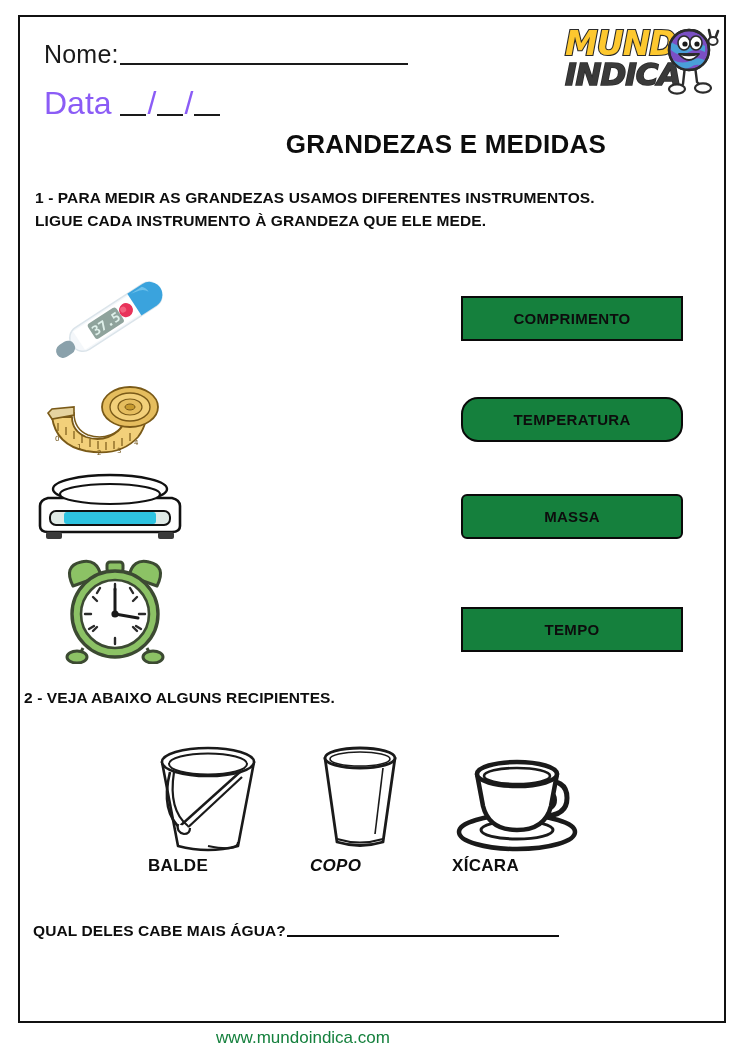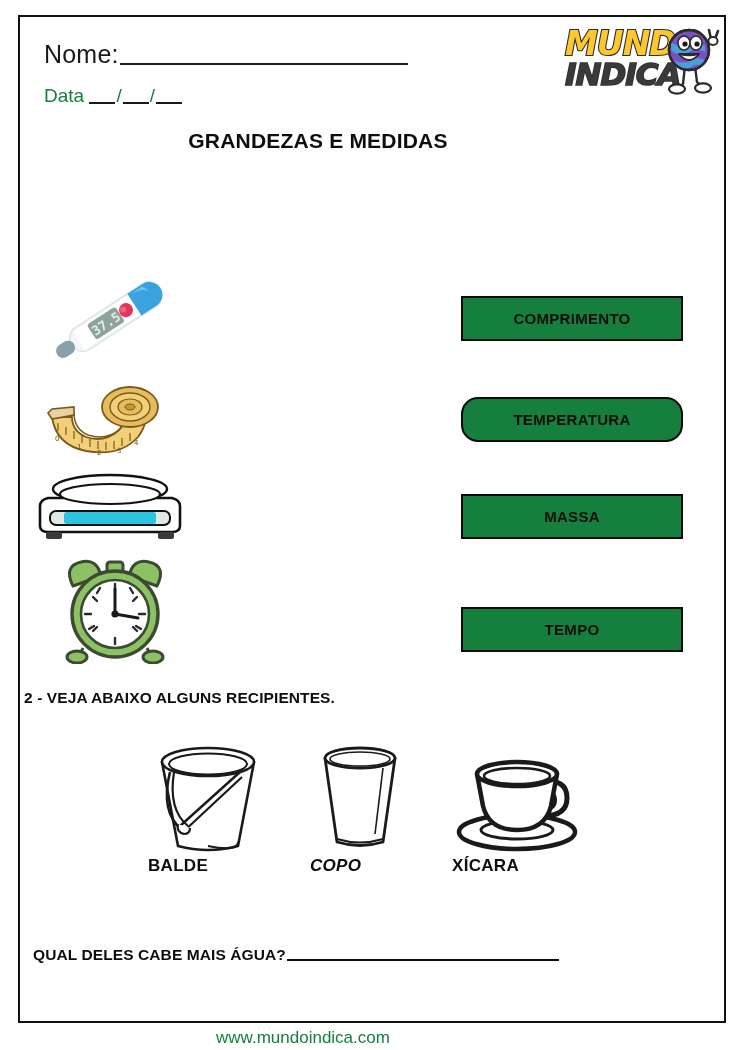--- a/index.html
+++ b/index.html
@@ -29,21 +29,21 @@
     letter-spacing: .2px; white-space: nowrap;
   }
   .name-row .blank {
     display: inline-block;
     border-bottom: 2.5px solid #1a1a1a;
     width: 288px; height: 19px;
     margin-left: 1px; vertical-align: -2px;
   }
   .date-row {
     position: absolute; left: 44px; top: 85px;
-    font-size: 19px; color: #15803d; white-space: nowrap;
+    font-size: 32px; color: #8b5cf6; white-space: nowrap;
   }
   .date-row .dblank {
     display: inline-block;
     border-bottom: 2.5px solid #1a1a1a;
     width: 26px; height: 16px; vertical-align: -2px;
   }
   .date-row .slash { padding: 0 1px; }
 
   
   .logo {
@@ -64,22 +64,22 @@
   .logo-indica {
     top: 32px; font-size: 31px; color: #3a3a3a;
     -webkit-text-stroke: 1.6px #2b2b2b;
     paint-order: stroke fill;
   }
   .logo-globe { position: absolute; left: 96px; top: 2px; }
 
   
   .worksheet-title {
     position: absolute; left: 0; right: 0; top: 129px;
-    text-align: center;
-    font-size: 21px; font-weight: 700; color: #0d0d0d;
+    text-align: right;
+    font-size: 26px; font-weight: 700; color: #0d0d0d;
     letter-spacing: .2px;
     padding-left: 30px;
   }
 
   
   .q1 {
     position: absolute; left: 35px; top: 187px;
     width: 660px;
     font-size: 15.5px; font-weight: 700; color: #0d0d0d;
     line-height: 1.47; letter-spacing: .1px;
@@ -97,21 +97,21 @@
     position: absolute;
     left: 461px; width: 222px; height: 45px;
     border: 2.5px solid #0a0a0a;
     background: #15803d;
     display: flex; align-items: center; justify-content: center;
     font-size: 15px; font-weight: 700; color: #0d0d0d;
     letter-spacing: .3px;
   }
   .qbox-0 { top: 296px; }
   .qbox-1 { top: 397px; border-radius: 17px; }
-  .qbox-2 { top: 494px; }
+  .qbox-2 { top: 494px; border-radius: 6px; }
   .qbox-3 { top: 607px; }
 
   
   .q2 {
     position: absolute; left: 24px; top: 689px;
     font-size: 15.5px; font-weight: 700; color: #0d0d0d;
     letter-spacing: .1px;
   }
 
   
@@ -127,21 +127,21 @@
     letter-spacing: .3px;
   }
   .label-balde  { left: 148px; width: 120px; }
   .label-copo   { left: 310px; width: 95px; font-style: italic; }
   .label-xicara { left: 452px; width: 130px; }
 
   
   .q3 {
     position: absolute; left: 33px; top: 922px;
     font-size: 15.5px; font-weight: 700; color: #0d0d0d;
-    white-space: nowrap; letter-spacing: .1px; margin-top: 24px;
+    white-space: nowrap; letter-spacing: .1px;
   }
   .q3 .ansline {
     display: inline-block;
     border-bottom: 2px solid #0d0d0d;
     width: 272px; height: 13px;
     vertical-align: -1px; margin-left: 1px;
   }
 
   
   .footer {
@@ -189,20 +189,24 @@
       <circle cx="24" cy="18" r="2.6" fill="#1a1a1a"></circle>
       <circle cx="36" cy="18" r="2.6" fill="#1a1a1a"></circle>
 
       <path d="M18 28 q10 12 20 0 z" fill="#ffffff" stroke="#2b2b2b" stroke-width="1.8" stroke-linejoin="round"></path>
       <path d="M18 28 q10 3 20 0" stroke="#2b2b2b" stroke-width="1.4" fill="none"></path>
     </svg>
   </div>
 
   <div class="worksheet-title">GRANDEZAS E MEDIDAS</div>
 
+  <div class="q1">
+    <div>1 - PARA MEDIR AS GRANDEZAS USAMOS DIFERENTES INSTRUMENTOS.</div>
+    <div>LIGUE CADA INSTRUMENTO À GRANDEZA QUE ELE MEDE.</div>
+  </div>
 
   <svg class="instrument thermometer" viewBox="0 0 140 100">
     <g transform="rotate(-33 70 50)">
       <rect x="22" y="38" width="104" height="26" rx="12" fill="#f4f7fa" stroke="#dbe4ea" stroke-width="1.5"></rect>
       <path d="M30 40 h88 a11 11 0 0 1 0 22 h-88 z" fill="#ffffff"></path>
       <path d="M96 38 h18 a13 13 0 0 1 0 26 h-18 z" fill="#3aa3dd"></path>
       <path d="M99 40 h13 a11 11 0 0 1 3 8 a11 11 0 0 0 -7 -6 z" fill="#6fc1ea"></path>
       <circle cx="86" cy="51" r="7" fill="#e8335a"></circle>
       <circle cx="84" cy="49" r="3" fill="#f4627f"></circle>
       <rect x="45" y="42" width="34" height="18" rx="3" fill="#8fa39c"></rect>

